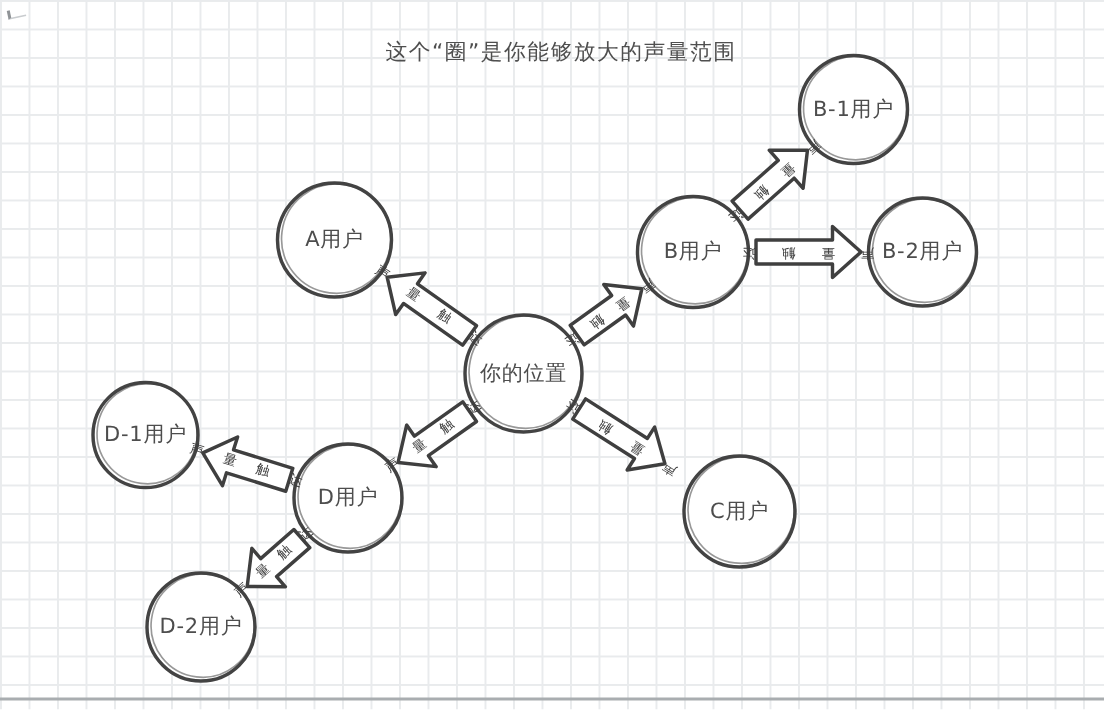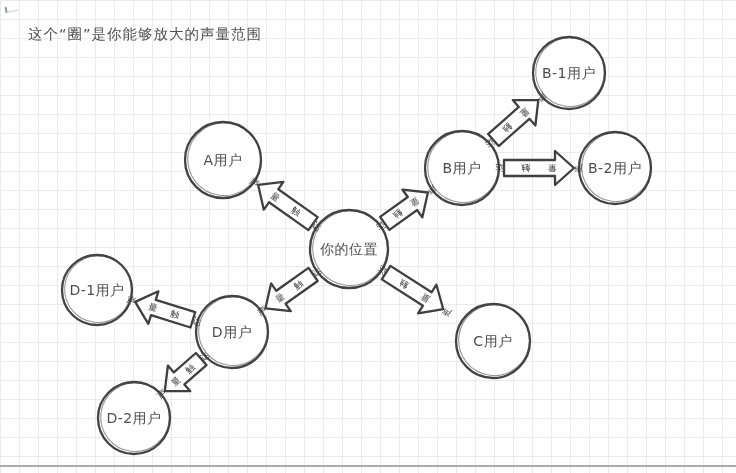--- a/index.html
+++ b/index.html
@@ -11,20 +11,21 @@
     background-color: #ffffff;
     background-image:
       linear-gradient(to bottom, #e9ebed 1px, transparent 1px),
       linear-gradient(to right, #e9ebed 1px, transparent 1px);
     background-size: 19px 19px;
     font-family: "DejaVu Sans", "Liberation Sans", sans-serif;
   }
   #title {
     position: absolute;
     top: 25px; left: 0; right: 16px;
+    text-align: center;
     font-size: 14.5px;
     color: #4f4f4f;
     letter-spacing: 1px;
     padding-left: 28px;
   }
   #diagram { position: absolute; top: 0; left: 0; }
   #bottom-line {
     position: absolute;
     left: 0; right: 0; top: 465px;
     border-top: 2px solid #a9adb0;

